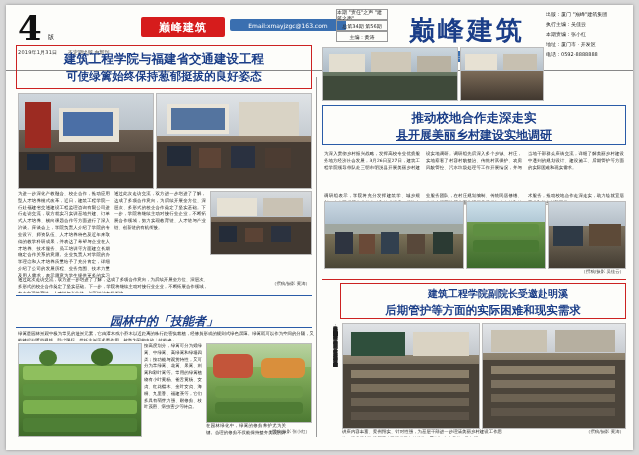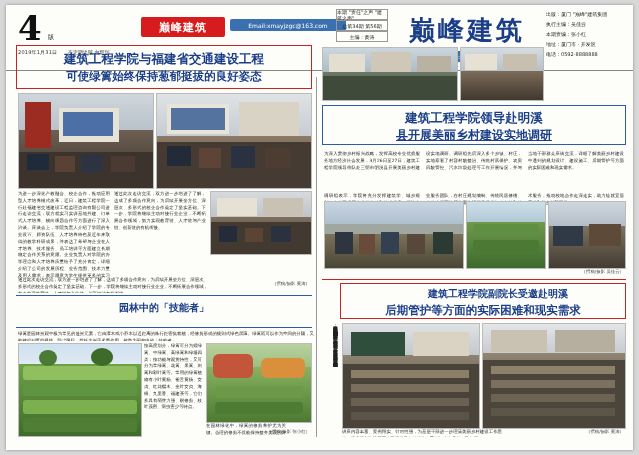--- a/index.html
+++ b/index.html
@@ -167,21 +167,21 @@
     <span class="bar" style="left:8px;top:34px;width:18px;height:16px;background:#242c39;"></span>
     <span class="bar" style="left:34px;top:36px;width:18px;height:14px;background:#5b4335;"></span>
     <span class="bar" style="left:60px;top:34px;width:20px;height:16px;background:#2b323f;"></span>
   </div>
 
   <div class="body-text" style="left:12px;top:272px;width:190px;height:16px;">通过此次走访交流，双方进一步增进了了解，达成了多项合作意向，为后续开展全方位、深层次、多形式的校企合作奠定了坚实基础。下一步，学院将继续主动对接行业企业，不断拓展合作领域，努力实现教育链、人才链与产业链、创新链的有机衔接。</div>
   <div class="caption" style="left:200px;top:276px;width:104px;">（撰稿/摄影 黄涛）</div>
 
   <div class="hr-blue" style="left:10px;top:290px;width:296px;"></div>
   <div class="box" style="left:10px;top:294px;width:296px;height:26px;">
-    <div class="hl" style="left:0;top:2px;width:296px;font-size:10px;">园林中的「技能者」</div>
+    <div class="hl" style="left:0;top:14px;width:296px;font-size:12px;font-style:italic;">园林中的「技能者」</div>
   </div>
   <div class="hr-blue" style="left:10px;top:322px;width:296px;"></div>
 
   <div class="body-text" style="left:12px;top:326px;width:296px;height:10px;">绿篱是园林景观中极为常见的造景元素，它由灌木或小乔木以近距离的株行距密集栽植，经修剪形成的规则式绿色屏障。绿篱既可以作为空间的分隔，又能够起到遮挡视线、防尘降噪、烘托主景等多重作用，被誉为园林中的「技能者」。</div>
 
   <div class="photo frame-thin" style="left:12px;top:338px;width:122px;height:92px;">
     <div class="sky" style="background:linear-gradient(#cfe0ef,#dfeaf2);height:22%;"></div>
     <div class="ground" style="background:linear-gradient(#6ea046,#3f6b2a);height:78%;"></div>
     <span class="bar" style="left:4px;top:22px;width:114px;height:14px;background:#8fbf5e;border-radius:3px;"></span>
     <span class="bar" style="left:4px;top:40px;width:114px;height:12px;background:#5f9440;border-radius:3px;"></span>
@@ -216,21 +216,21 @@
     <span class="bar" style="left:0;top:28px;width:134px;height:24px;background:#3f4a3a;"></span>
   </div>
   <div class="photo frame-thin" style="left:454px;top:42px;width:82px;height:52px;">
     <div class="sky" style="background:linear-gradient(#d5dde2,#b6c0c9);height:44%;"></div>
     <div class="ground" style="background:linear-gradient(#7c6b58,#41382f);height:56%;"></div>
     <span class="bar" style="left:4px;top:6px;width:32px;height:16px;background:#e7e1d3;"></span>
     <span class="bar" style="left:42px;top:6px;width:34px;height:16px;background:#c7c0b1;"></span>
   </div>
 
   <div class="box frame-blue" style="left:316px;top:100px;width:304px;height:40px;">
-    <div class="hl" style="left:0;top:4px;width:302px;font-size:12.5px;">建筑工程学院领导赴明溪</div>
+    <div class="hl" style="left:0;top:4px;width:302px;font-size:12.5px;">推动校地合作走深走实</div>
     <div class="hl" style="left:0;top:21px;width:302px;font-size:12px;text-decoration:underline;">县开展美丽乡村建设实地调研</div>
   </div>
 
   <div class="body-text" style="left:318px;top:146px;width:300px;height:40px;column-count:3;column-gap:6px;">为深入贯彻乡村振兴战略，发挥高校专业优势服务地方经济社会发展，3月26日至27日，建筑工程学院领导带队赴三明市明溪县开展美丽乡村建设实地调研。调研组先后深入多个乡镇、村庄，实地察看了村容村貌整治、传统村落保护、农房风貌管控、污水垃圾处理等工作开展情况，并与当地干部群众座谈交流，详细了解美丽乡村建设中遇到的规划设计、建设施工、后期管护等方面的实际困难和现实需求。</div>
   <div class="body-text" style="left:318px;top:188px;width:300px;height:24px;column-count:3;column-gap:6px;">调研组表示，学院将充分发挥建筑学、城乡规划、土木工程等专业的人才和技术优势，组建专业服务团队，在村庄规划编制、传统民居修缮、公共空间营造等方面为明溪县提供智力支持和技术服务，推动校地合作走深走实，助力绘就宜居宜业和美乡村新画卷。</div>
 
   <div class="photo frame-thin" style="left:318px;top:196px;width:138px;height:66px;">
     <div class="sky" style="background:linear-gradient(#c9d7e2,#aebfcd);height:34%;"></div>
     <div class="ground" style="background:linear-gradient(#8a7f63,#4a4636);height:66%;"></div>
     <span class="bar" style="left:0;top:22px;width:138px;height:10px;background:#a0a7a0;"></span>

